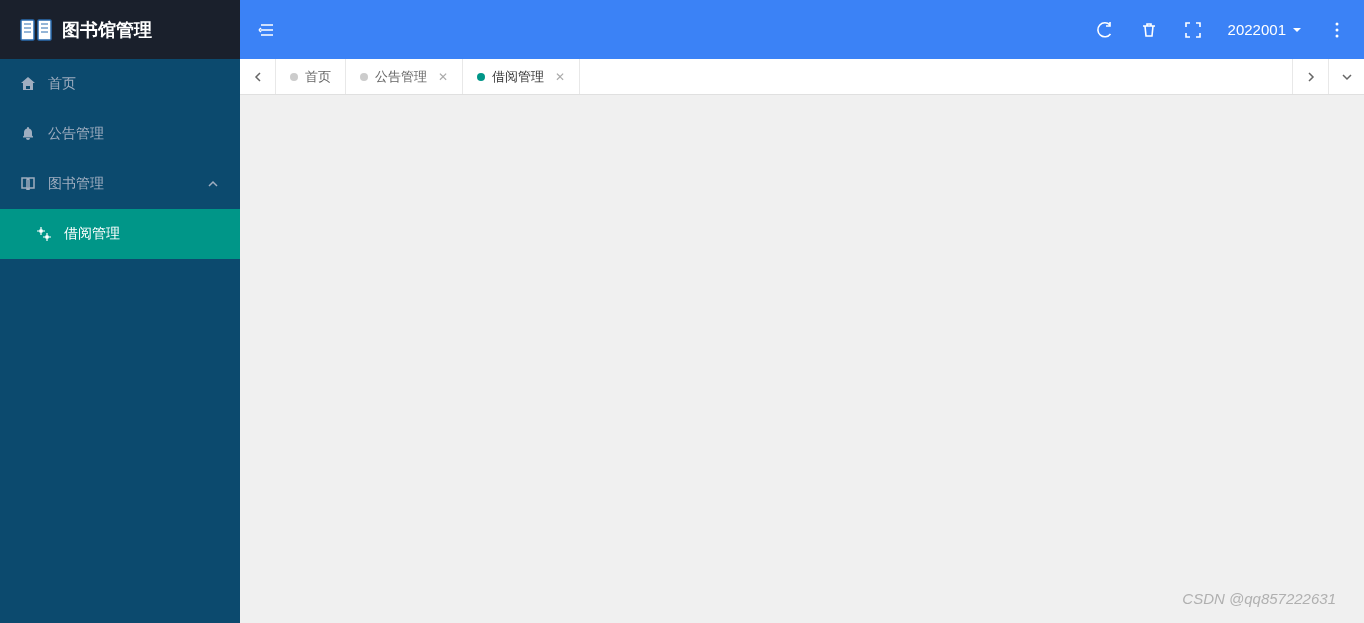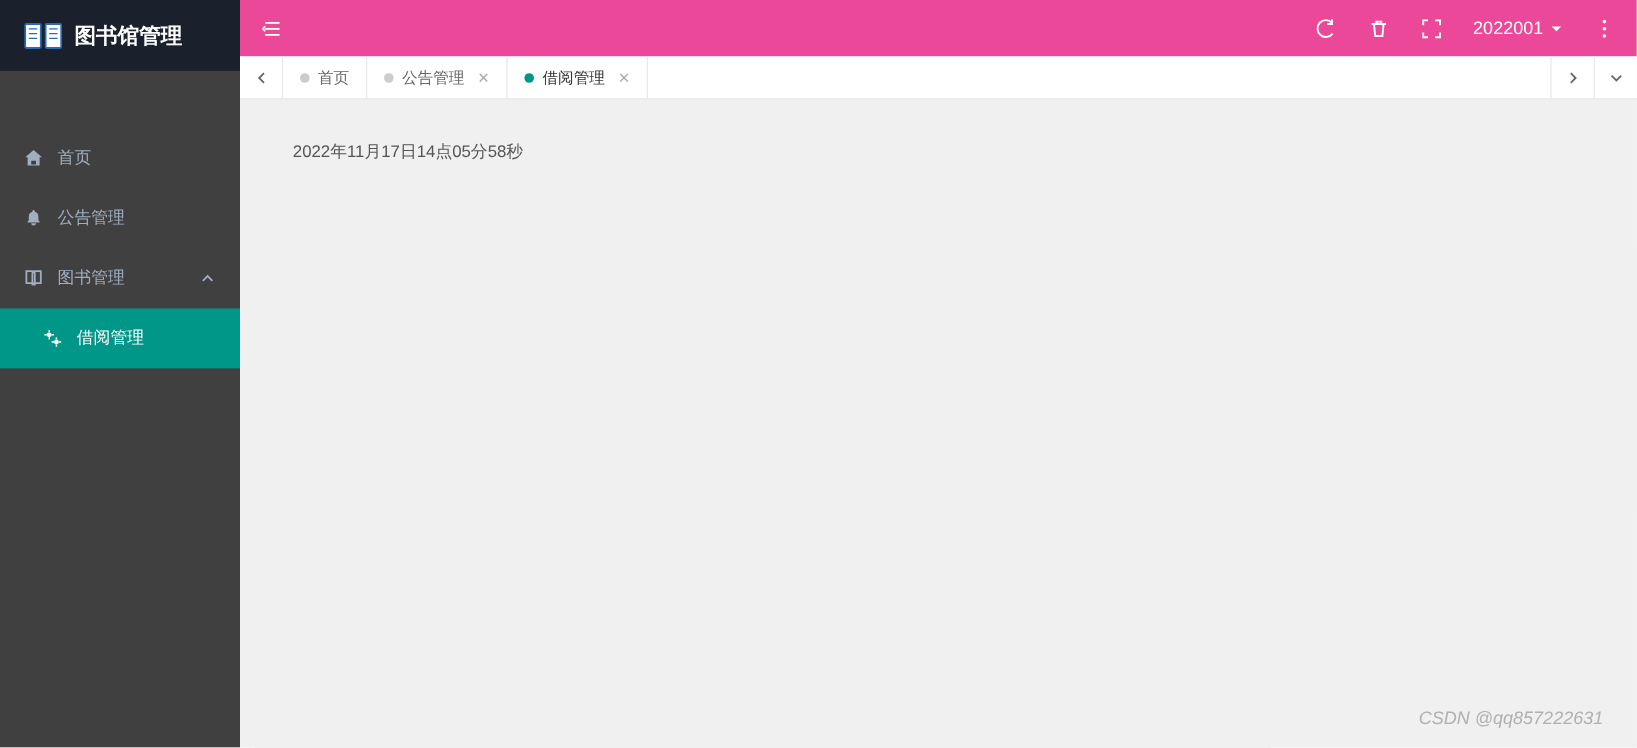--- a/index.html
+++ b/index.html
@@ -1,34 +1,34 @@
 <!DOCTYPE html>
 <html><head>
   <meta charset="utf-8">
   <style>
     * { margin: 0; padding: 0; box-sizing: border-box; }
     body { font-family: "Microsoft YaHei", "Helvetica Neue", Arial, sans-serif; font-size: 14px; color: #333; overflow: hidden; }
     .app { display: flex; width: 1364px; height: 623px; }
     
     
-    .sidebar { width: 200px; background: #404040; color: #cbd5e0; display: flex; flex-direction: column; gap: 48px; }
+    .sidebar { width: 240px; background: #0c4a6e; color: #cbd5e0; display: flex; flex-direction: column; }
     .logo { height: 59px; display: flex; align-items: center; padding: 0 20px; background: #1a202c; }
     .logo-icon { width: 32px; height: 24px; margin-right: 10px; }
     .logo-text { color: #fff; font-size: 18px; font-weight: bold; }
     .nav { flex: 1; }
     .nav-item { display: flex; align-items: center; height: 50px; padding: 0 20px; cursor: pointer; color: #a0aec0; position: relative; }
     .nav-item.active { background: #009688; color: #fff; }
     .nav-item.sub { padding-left: 36px; }
     .nav-icon { width: 16px; height: 16px; margin-right: 12px; display: inline-flex; align-items: center; justify-content: center; }
     .nav-label { flex: 1; }
     .nav-chevron { width: 14px; height: 14px; }
     
     
     .main { flex: 1; display: flex; flex-direction: column; background: #f0f0f0; }
-    .topbar { height: 47px; background: #ec4899; display: flex; align-items: center; padding: 0 18px; color: #fff; text-align: center; }
+    .topbar { height: 59px; background: #3b82f6; display: flex; align-items: center; padding: 0 18px; color: #fff; text-align: center; }
     .topbar-left { flex: 1; display: flex; align-items: center; }
     .topbar-right { display: flex; align-items: center; gap: 26px; }
     .topbar-icon { width: 18px; height: 18px; cursor: pointer; display: inline-flex; align-items: center; justify-content: center; }
     .user-menu { display: flex; align-items: center; cursor: pointer; gap: 6px; font-size: 15px; }
     
     
     .tabs-bar { height: 36px; background: #fff; display: flex; align-items: stretch; border-bottom: 1px solid #e0e0e0; }
     .tab-nav { width: 36px; display: flex; align-items: center; justify-content: center; cursor: pointer; border-right: 1px solid #e8e8e8; }
     .tab-nav.right { border-right: none; border-left: 1px solid #e8e8e8; }
     .tabs { flex: 1; display: flex; align-items: stretch; overflow: hidden; }
@@ -187,18 +187,17 @@
       </div>
       <div class="tab-nav right">
         <svg width="12" height="12" viewBox="0 0 12 12" fill="none" stroke="#666" stroke-width="1.5">
             <path d="M2 4l4 4 4-4"></path>
           </svg>
       </div>
     </div>
 
     <div class="content">
       <div class="timeline-entry">
-        <div>2022年11月17日14点05分58秒</div>
       </div>
       <div class="watermark">CSDN @qq857222631</div>
     </div>
   </div>
 </div>
 
 </body></html>

